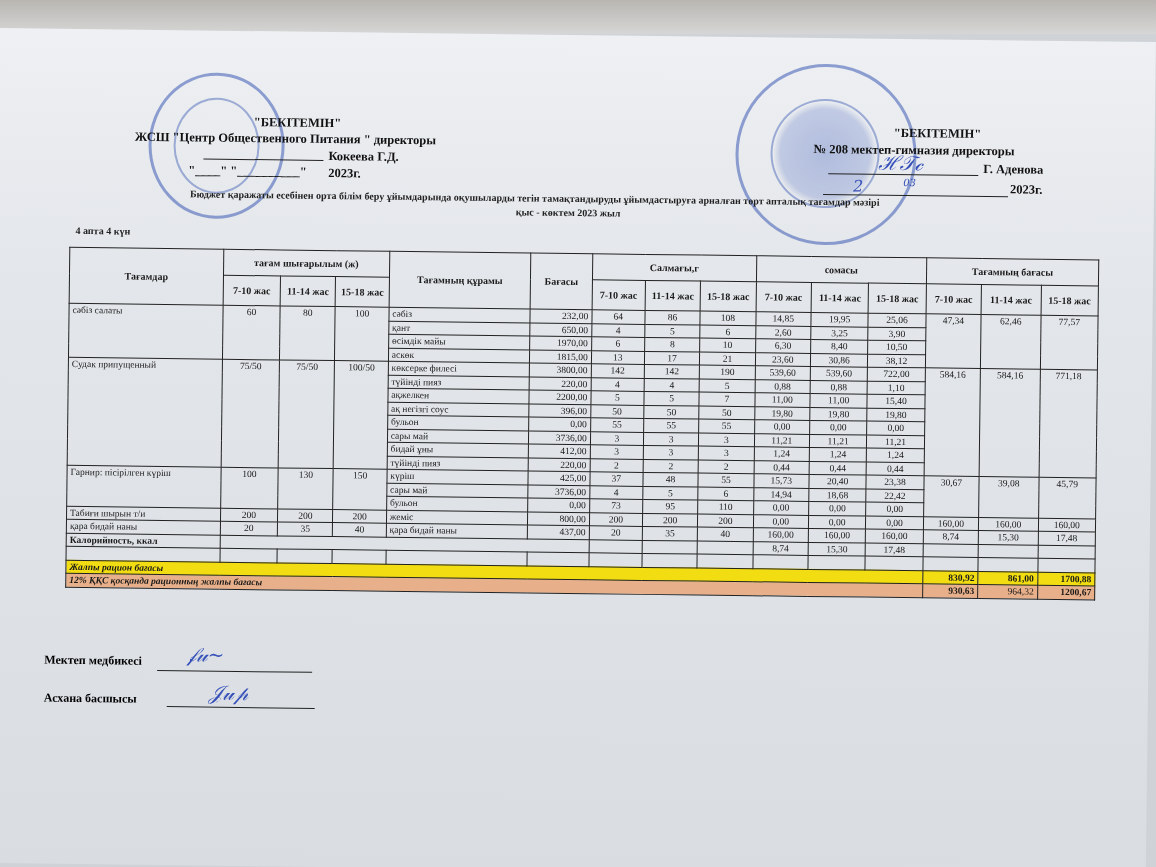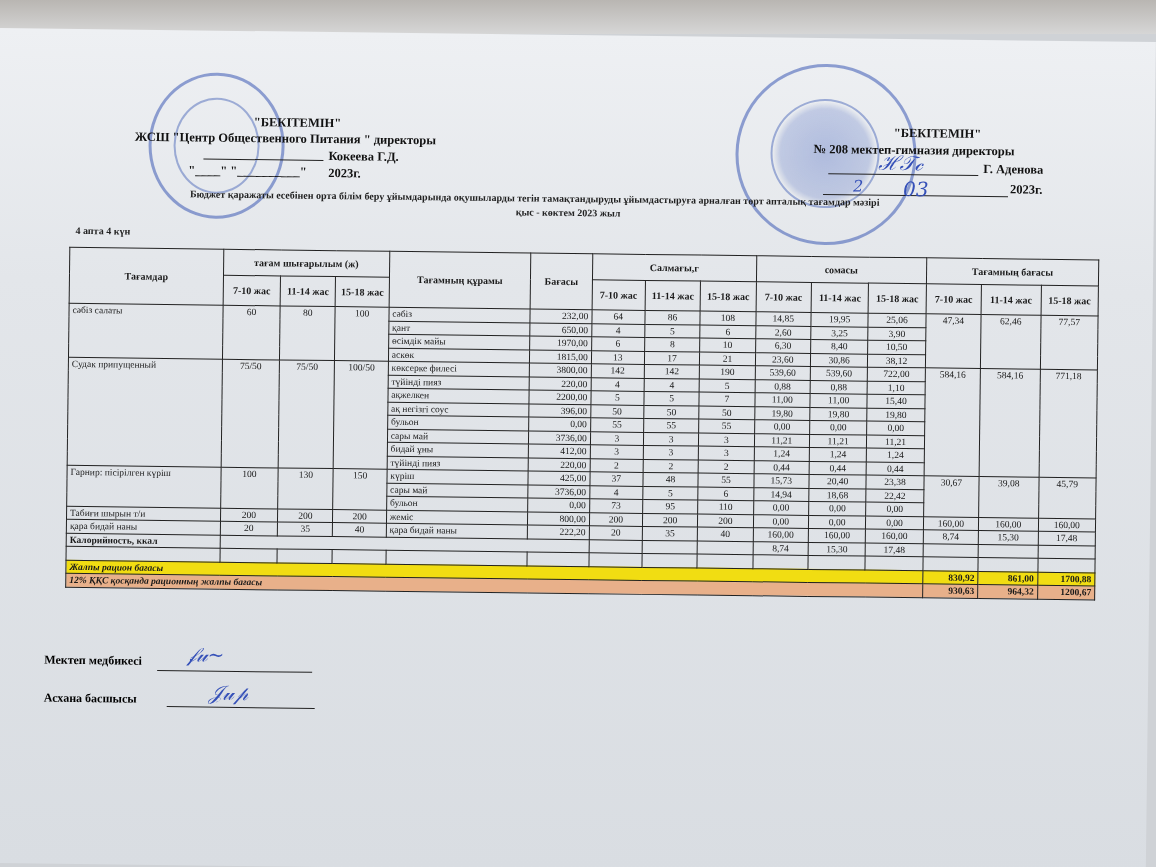--- a/index.html
+++ b/index.html
@@ -47,21 +47,21 @@
   <div class="hdr" style="left:190px;top:133px;">"____" "__________"</div>
   <div class="hdr" style="left:330px;top:134px;">2023г.</div>
 
   <div class="hdr" style="left:895px;top:87px;">"БЕКІТЕМІН"</div>
   <div class="hdr" style="left:815px;top:104px;">№ 208 мектеп-гимназия директоры</div>
   <div class="line" style="left:830px;top:135px;width:150px;"></div>
   <div class="sig" style="left:880px;top:110px;">ℋ𝒯𝒸</div>
   <div class="hdr" style="left:985px;top:122px;">Г. Аденова</div>
   <div class="line" style="left:825px;top:156px;width:185px;"></div>
   <div class="sig" style="left:855px;top:138px;font-size:16px;">2</div>
-  <div class="sig" style="left:905px;top:138px;font-size:20px;">03</div>
+  <div class="sig" style="left:905px;top:138px;font-size:10px;">03</div>
   <div class="hdr" style="left:1012px;top:142px;">2023г.</div>
 
   <div class="title" style="left:192px;top:158px;">Бюджет қаражаты есебінен орта білім беру ұйымдарында оқушыларды тегін тамақтандыруды ұйымдастыруға арналған төрт апталық тағамдар мәзірі</div>
   <div class="title" style="left:518px;top:172px;">қыс - көктем 2023 жыл</div>
   <div class="title" style="left:78px;top:196px;">4 апта 4 күн</div>
 
   <table style="left:72px;top:218px;width:1030px;">
     <colgroup>
       <col style="width:150px">
         <col style="width:56px">
@@ -292,21 +292,21 @@
           <td rowspan="1" class="c" style="vertical-align: top;">160,00</td>
           <td rowspan="1" class="c" style="vertical-align: top;">160,00</td>
           <td rowspan="1" class="c" style="vertical-align: top;">160,00</td>
         </tr>
         <tr>
           <td rowspan="1" style="vertical-align: top;">қара бидай наны</td>
           <td rowspan="1" class="c" style="vertical-align: top;">20</td>
           <td rowspan="1" class="c" style="vertical-align: top;">35</td>
           <td rowspan="1" class="c" style="vertical-align: top;">40</td>
           <td>қара бидай наны</td>
-          <td class="num">222,20</td>
+          <td class="num">437,00</td>
           <td class="c">20</td>
           <td class="c">35</td>
           <td class="c">40</td>
           <td class="c">160,00</td>
           <td class="c">160,00</td>
           <td class="c">160,00</td>
           <td rowspan="1" class="c" style="vertical-align: top;">8,74</td>
           <td rowspan="1" class="c" style="vertical-align: top;">15,30</td>
           <td rowspan="1" class="c" style="vertical-align: top;">17,48</td>
         </tr>
@@ -342,21 +342,21 @@
         </tr>
         <tr class="yellow">
           <td colspan="12" class="bolditalic">Жалпы рацион бағасы</td>
           <td class="num" style="font-weight: bold;">830,92</td>
           <td class="num" style="font-weight: bold;">861,00</td>
           <td class="num" style="font-weight: bold;">1700,88</td>
         </tr>
         <tr class="peach">
           <td colspan="12" class="bolditalic">12% ҚҚС қосқанда рационның жалпы бағасы</td>
           <td class="num" style="font-weight: bold;">930,63</td>
-          <td class="num" style="font-weight: bold;">964,32</td>
+          <td class="num" style="font-weight: normal;">964,32</td>
           <td class="num" style="font-weight: bold;">1200,67</td>
         </tr>
       </tbody>
   </table>
 
   <div class="foot" style="left:52px;top:624px;">Мектеп медбикесі</div>
   <div class="line" style="left:165px;top:640px;width:155px;"></div>
   <div class="sig" style="left:195px;top:612px;">𝒻𝓊~</div>
   <div class="foot" style="left:52px;top:662px;">Асхана басшысы</div>
   <div class="line" style="left:175px;top:676px;width:148px;"></div>

